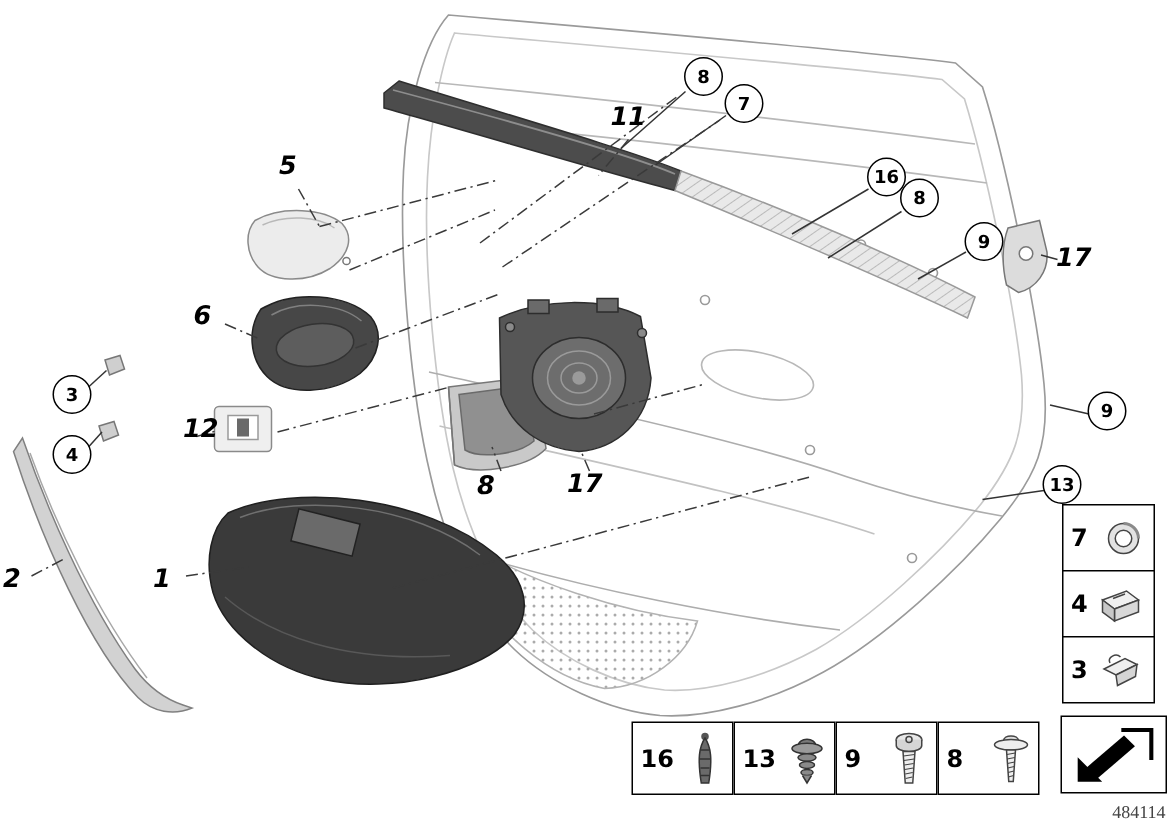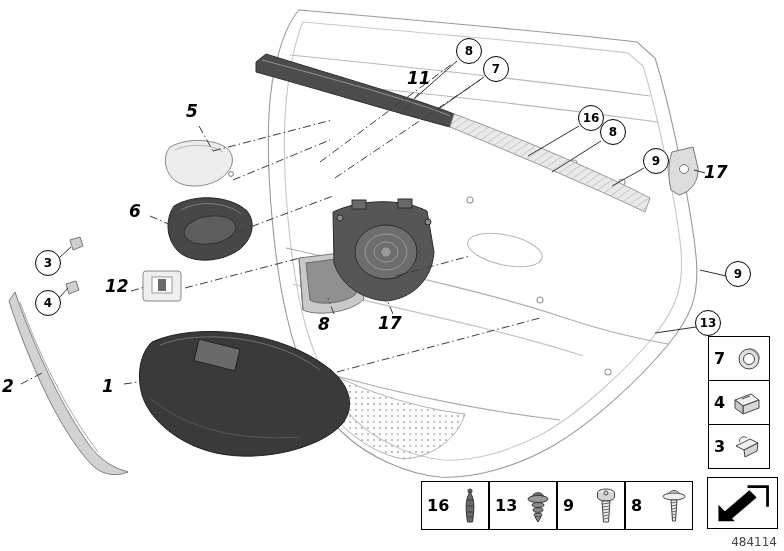--- a/index.html
+++ b/index.html
@@ -9,21 +9,21 @@
   .co{position:absolute;font-weight:bold;color:#000;line-height:1;}
   .co.plain{font-size:17px;font-style:italic;}
   .co.circled{width:24px;height:24px;border:1.6px solid #000;border-radius:50%;
               background:#fff;display:flex;align-items:center;justify-content:center;
               font-size:12px;}
   .lbox{position:absolute;border:1.7px solid #000;background:#fff;box-sizing:border-box;
         display:flex;align-items:center;justify-content:space-between;padding:2px 5px;}
   .lbox .num{font-weight:bold;font-size:16px;}
   .navbox{position:absolute;border:1.7px solid #000;background:#fff;box-sizing:border-box;
           display:flex;align-items:center;justify-content:center;}
-  .part-number{position:absolute;right:7px;bottom:2px;font-size:12px;color:#444;}
+  .part-number{position:absolute;right:7px;bottom:2px;font-size:12px;color:#444;font-family:Liberation Serif, serif;}
 </style>
 </head>
 <body>
 
 <div class="stage">
 
   <svg class="drawing" width="784" height="551" viewBox="0 0 784 551">
     <defs>
       <pattern id="dots" width="6" height="6" patternUnits="userSpaceOnUse">
         <circle cx="2" cy="2" r="1" fill="#ababab"></circle>
@@ -154,21 +154,21 @@
   <div class="co circled" style="left:483px;top:56px">7</div>
   <div class="co circled" style="left:578px;top:105px">16</div>
   <div class="co circled" style="left:600px;top:119px">8</div>
   <div class="co circled" style="left:643px;top:148px">9</div>
   <div class="co plain" style="left:704px;top:164px">17</div>
   <div class="co plain" style="left:407px;top:70px">11</div>
   <div class="co plain" style="left:186px;top:103px">5</div>
   <div class="co plain" style="left:129px;top:203px">6</div>
   <div class="co circled" style="left:35px;top:250px">3</div>
   <div class="co circled" style="left:35px;top:290px">4</div>
-  <div class="co plain" style="left:105px;top:278px">12</div>
+  <div class="co plain" style="left:122px;top:278px">12</div>
   <div class="co plain" style="left:2px;top:378px">2</div>
   <div class="co plain" style="left:102px;top:378px">1</div>
   <div class="co plain" style="left:318px;top:316px">8</div>
   <div class="co plain" style="left:378px;top:315px">17</div>
   <div class="co circled" style="left:725px;top:261px">9</div>
   <div class="co circled" style="left:695px;top:310px">13</div>
 
   <div class="lbox" style="left:708px;top:336px;width:62px;height:45px">
     <span class="num">7</span>
     <svg width="30" height="30" viewBox="0 0 30 30">

